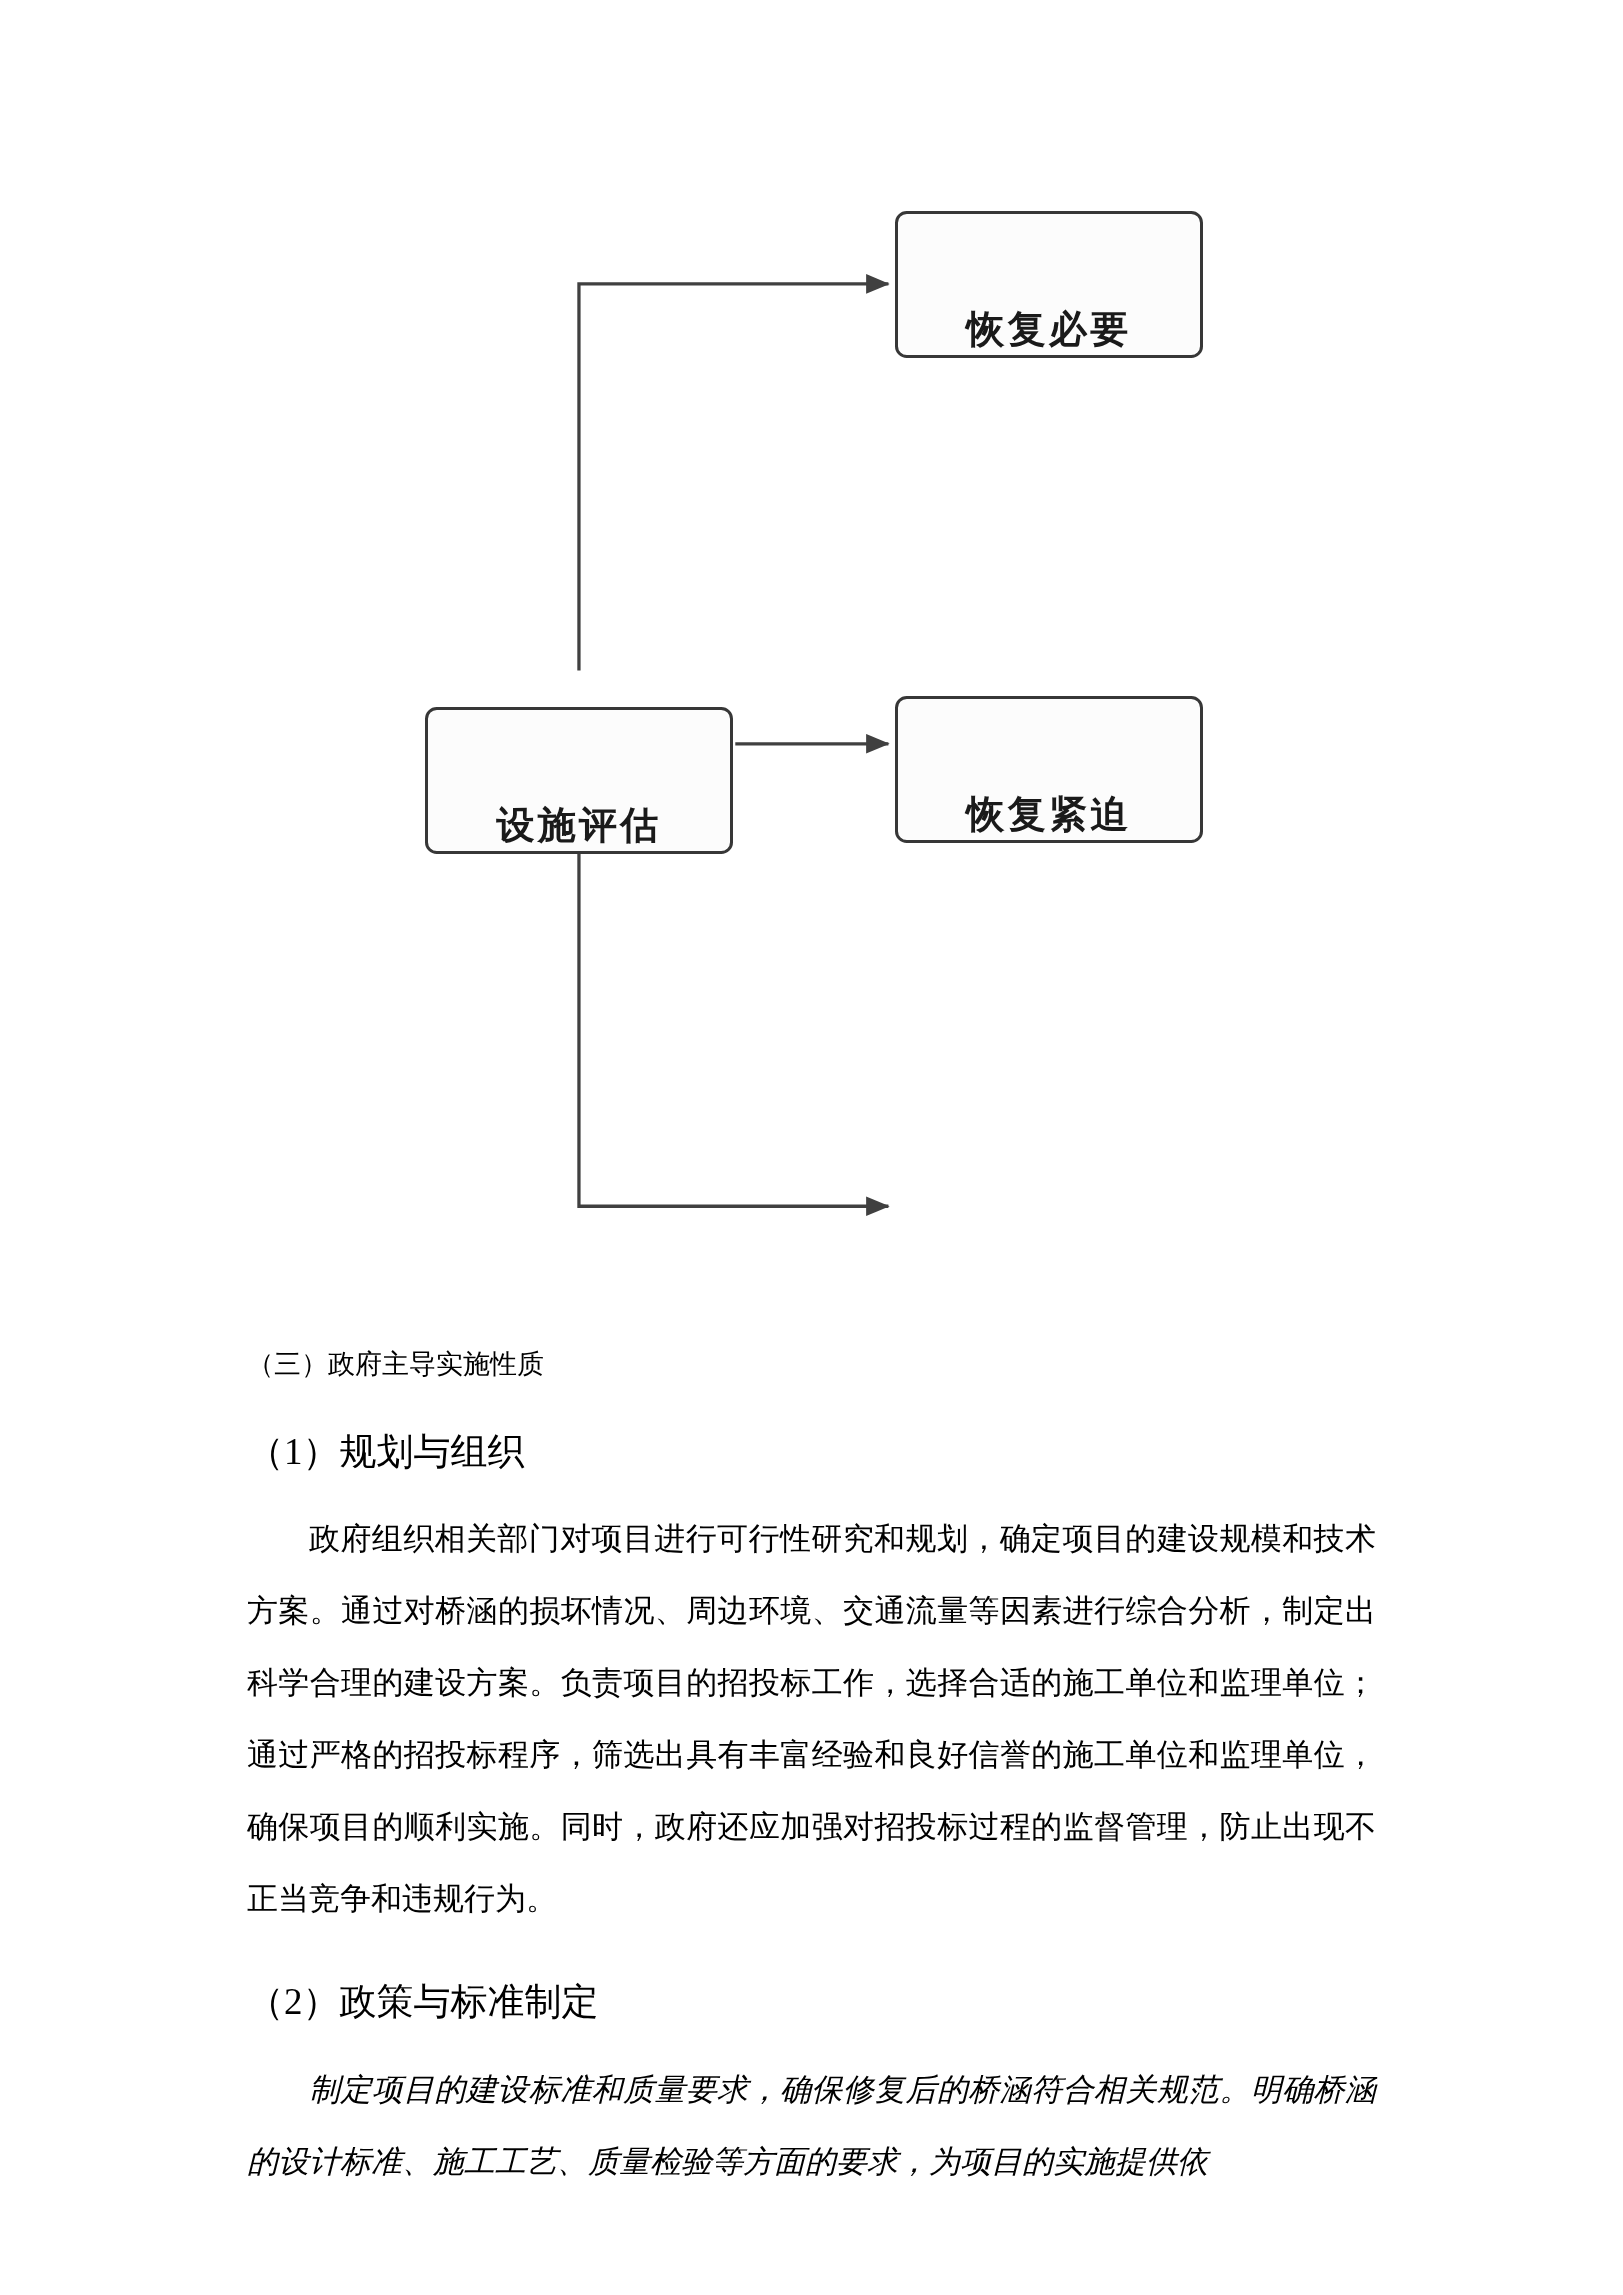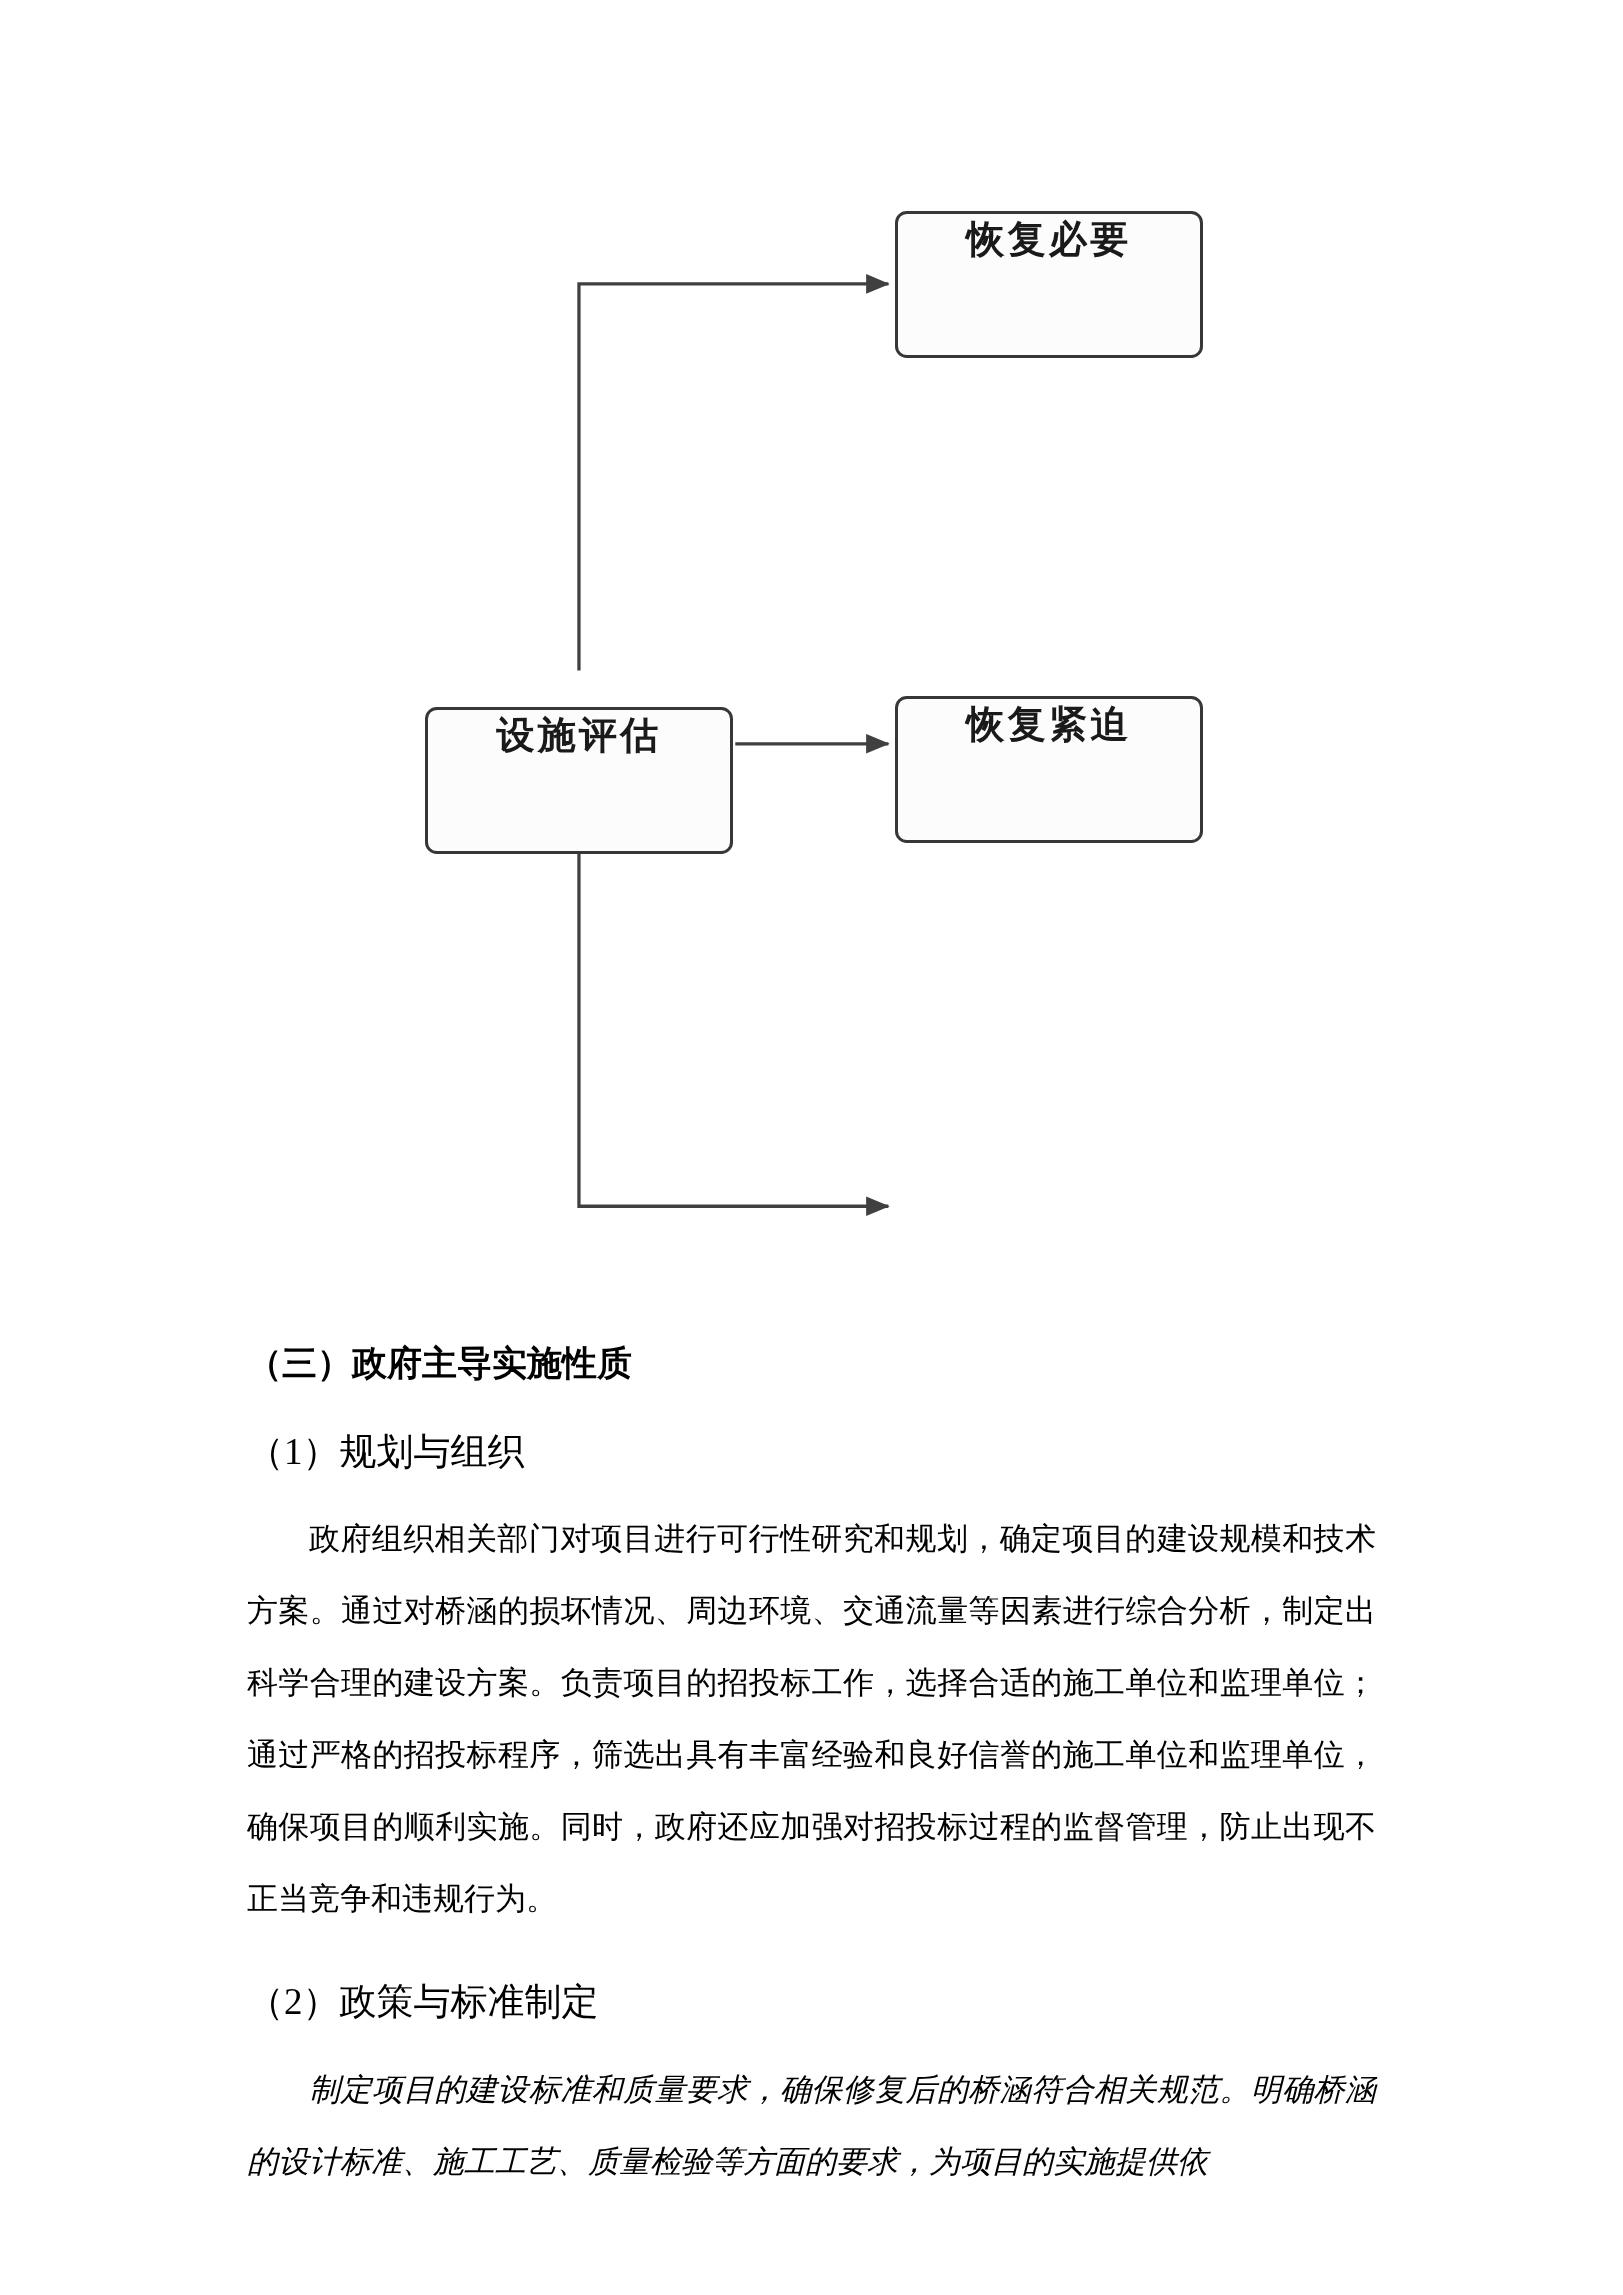--- a/index.html
+++ b/index.html
@@ -31,43 +31,43 @@
   }
   .fc-node {
     position: absolute;
     width: 308px;
     height: 147px;
     box-sizing: border-box;
     background: #fcfcfc;
     border: 3.9px solid #373737;
     border-radius: 11.8px;
     display: flex;
-    align-items: flex-start;
+    align-items: flex-end;
     justify-content: center;
     font-size: 38px;
     font-weight: 700;
     letter-spacing: 3.3px;
     color: #1a1a1a;
   }
   .fc-node-source { left: 425px;  top: 671px; margin-top: 36px; }
   .fc-node-t0     { left: 895px; top: 211px;  }
   .fc-node-t1     { left: 895px; top: 696px; }
   .fc-node-t2     { left: 895px; top: 1133px; }
 
   
   .doc-text {
     position: absolute;
     left: 247px;
     top: 1328px;
     width: 1129px;
     color: #000000;
   }
   .doc-text .section-heading {
-    font-size: 35px;
-    font-weight: 700;
+    font-size: 27px;
+    font-weight: 400;
     line-height: 72px;
     margin: 0 0 15.7px 0;
   }
   .doc-text .sub-heading {
     font-size: 31px;
     line-height: 72px;
     margin: 0 0 13px 0;
   }
   .doc-text .item-heading {
     font-size: 37px;

